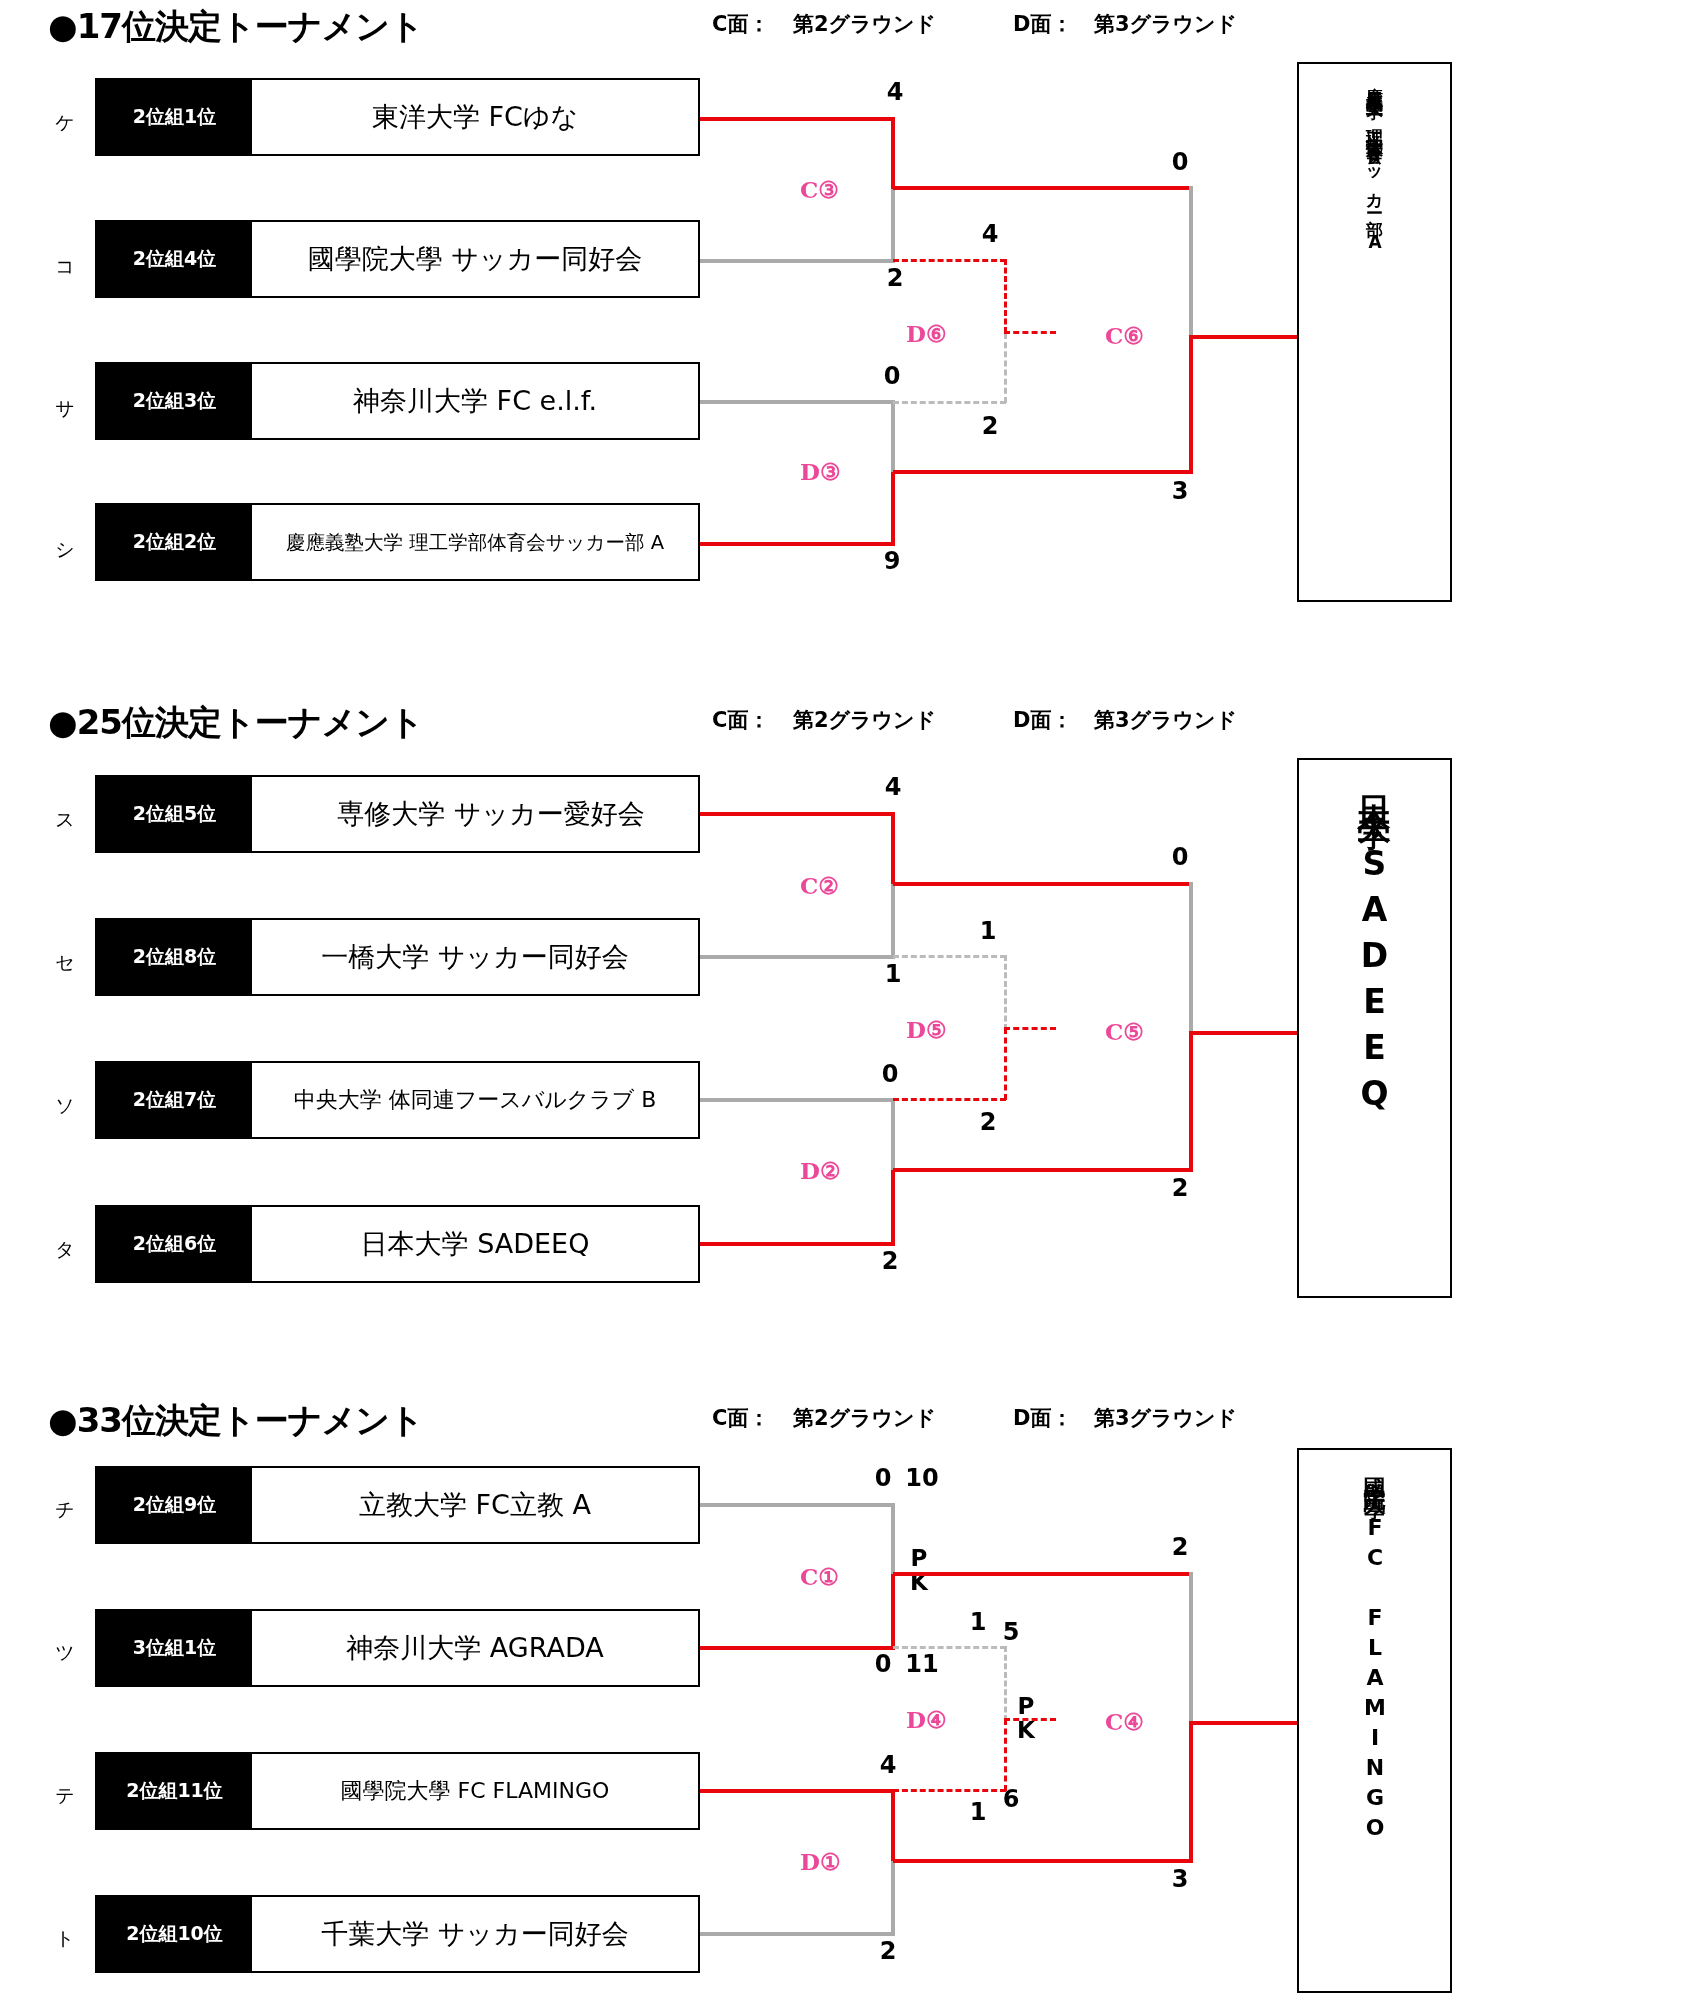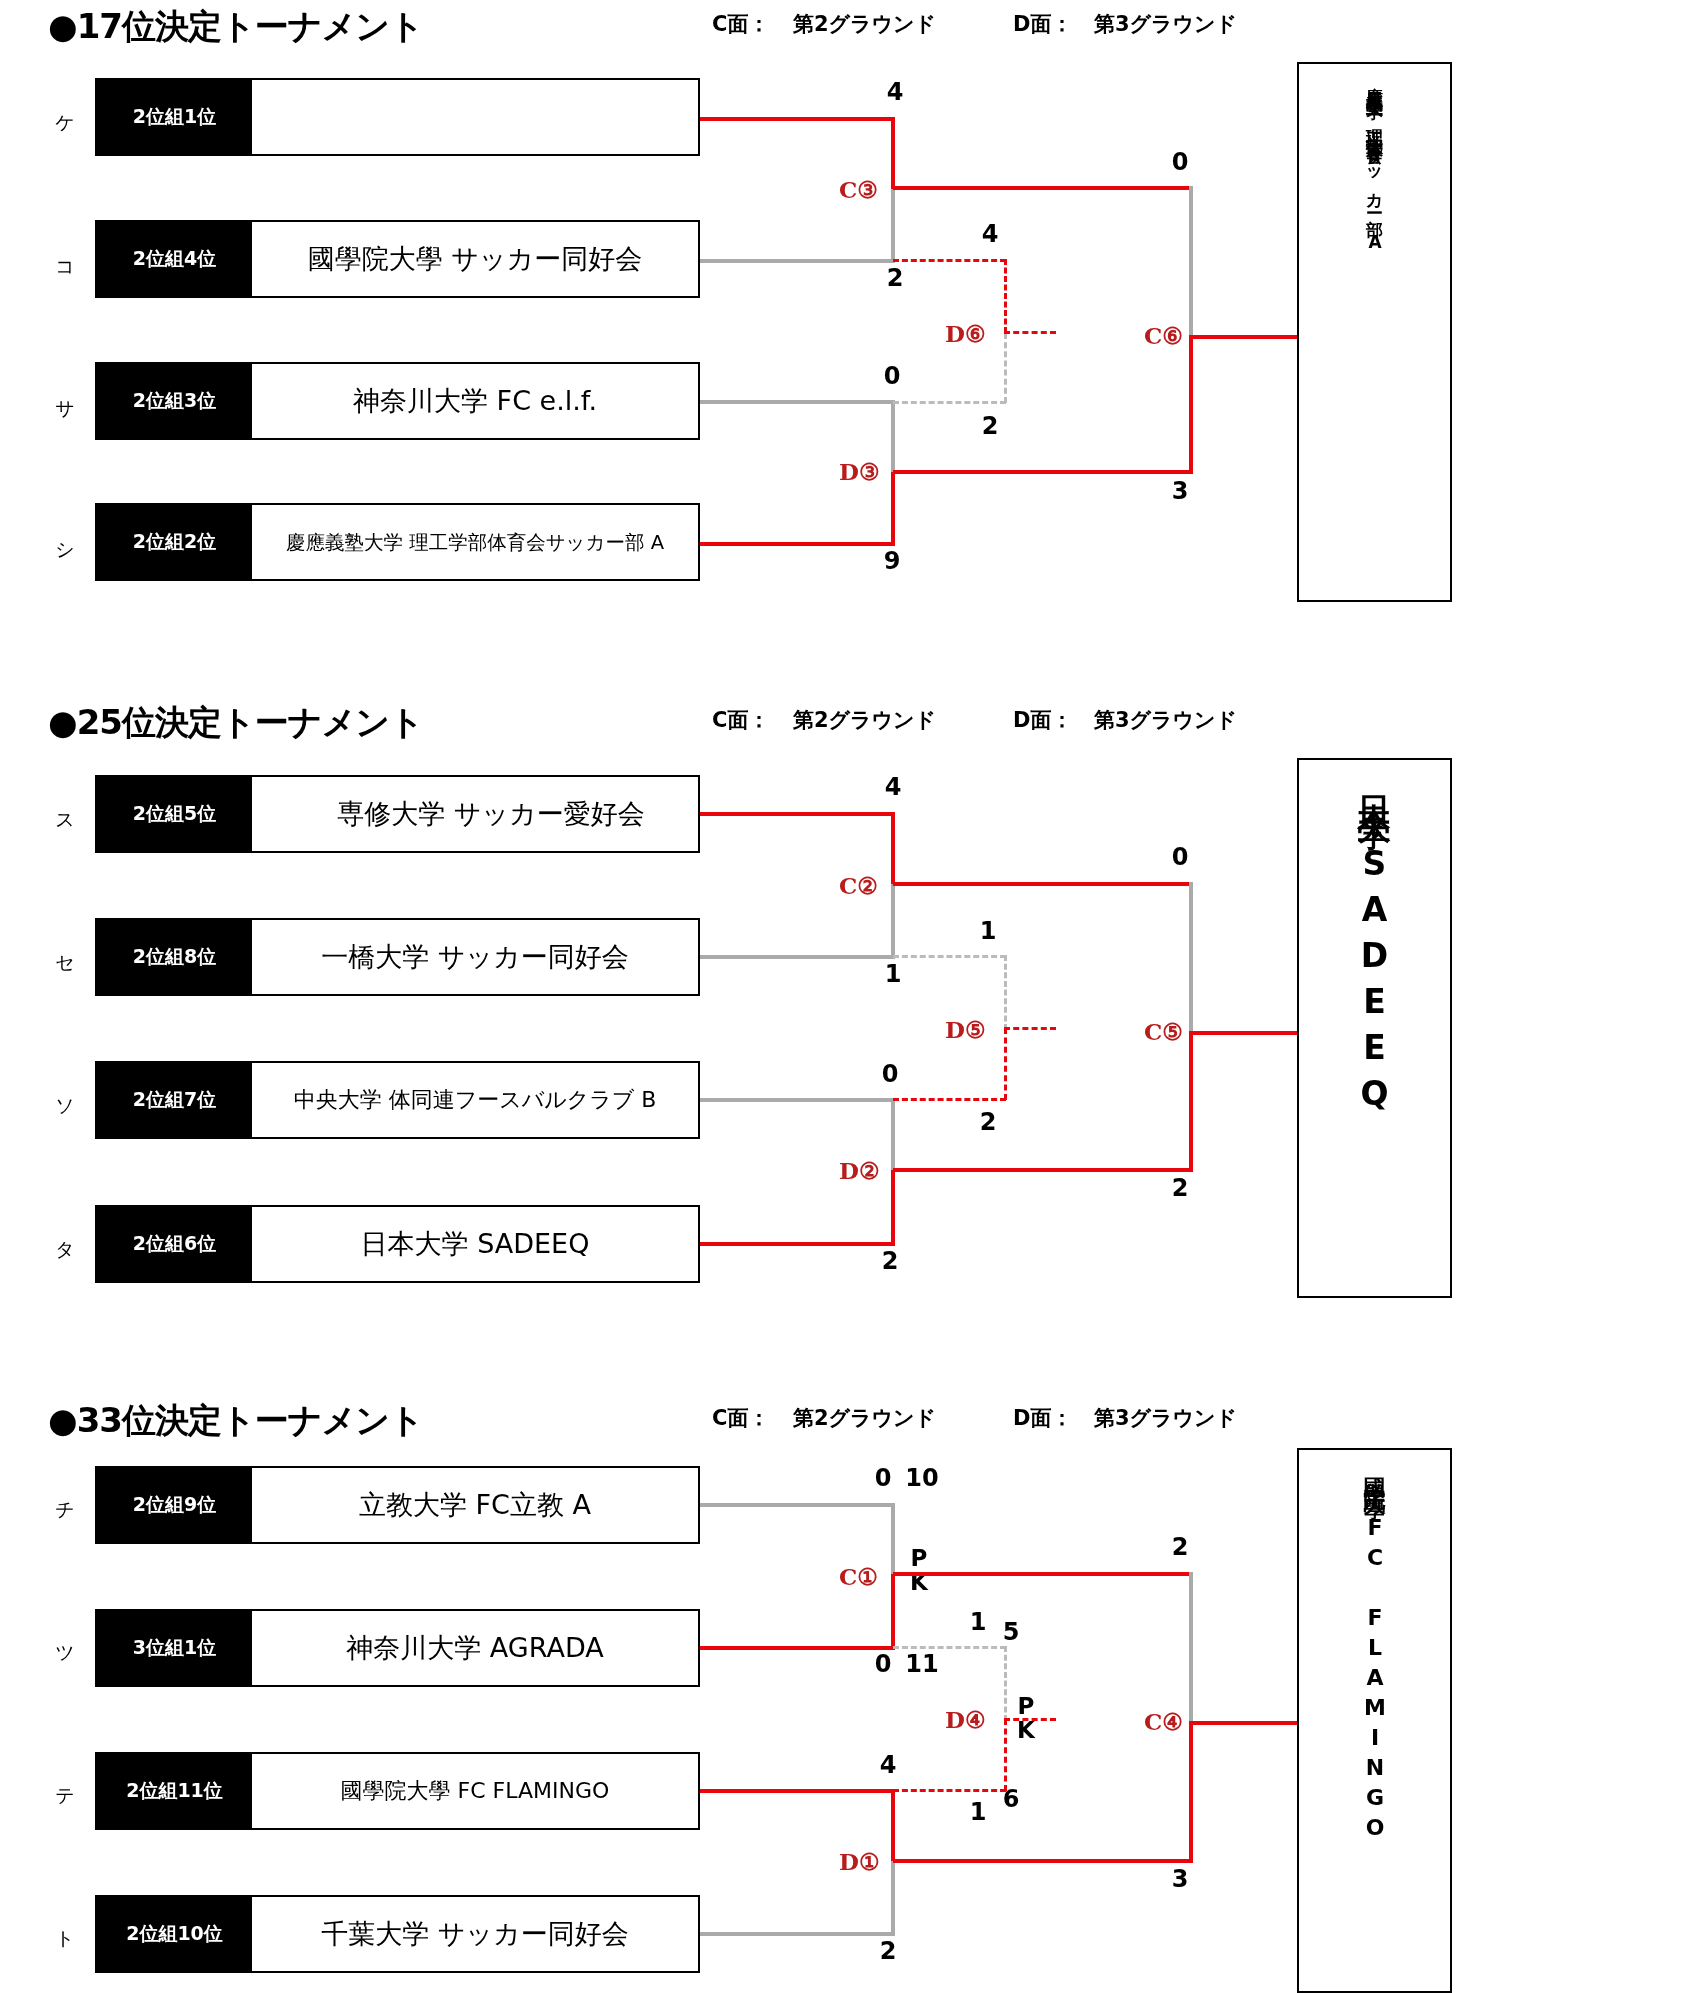--- a/index.html
+++ b/index.html
@@ -107,24 +107,23 @@
     font-family: "DejaVu Sans", sans-serif;
     line-height: 1.05;
     text-align: center;
   }
 
   
   .match-code {
     position: absolute;
     font-size: 23px;
     font-weight: bold;
-    color: #b91c1c;
+    color: #ec4899;
     font-family: "DejaVu Serif", serif;
     white-space: nowrap;
-    margin-left: 39px;
   }
 
   
   .champion-box {
     position: absolute;
     border: 2px solid #000;
     background: #fff;
     display: flex;
     align-items: flex-start;
     justify-content: center;
@@ -153,20 +152,21 @@
   <div class="venue" style="left:1013px; top:10px;">D面：</div>
   <div class="venue" style="left:1094px; top:10px;">第3グラウンド</div>
 
   <div class="seed-letter" style="left:50px; top:110px;">ケ</div>
   <div class="seed-letter" style="left:50px; top:254px;">コ</div>
   <div class="seed-letter" style="left:50px; top:396px;">サ</div>
   <div class="seed-letter" style="left:50px; top:537px;">シ</div>
 
   <div class="team-row" style="top:78px;">
     <div class="team-rank">2位組1位</div>
+    <div class="team-name">東洋大学 FCゆな</div>
   </div>
   <div class="team-row" style="top:220px;">
     <div class="team-rank">2位組4位</div>
     <div class="team-name">國學院大學 サッカー同好会</div>
   </div>
   <div class="team-row" style="top:362px;">
     <div class="team-rank">2位組3位</div>
     <div class="team-name">神奈川大学 FC e.l.f.</div>
   </div>
   <div class="team-row" style="top:503px;">

